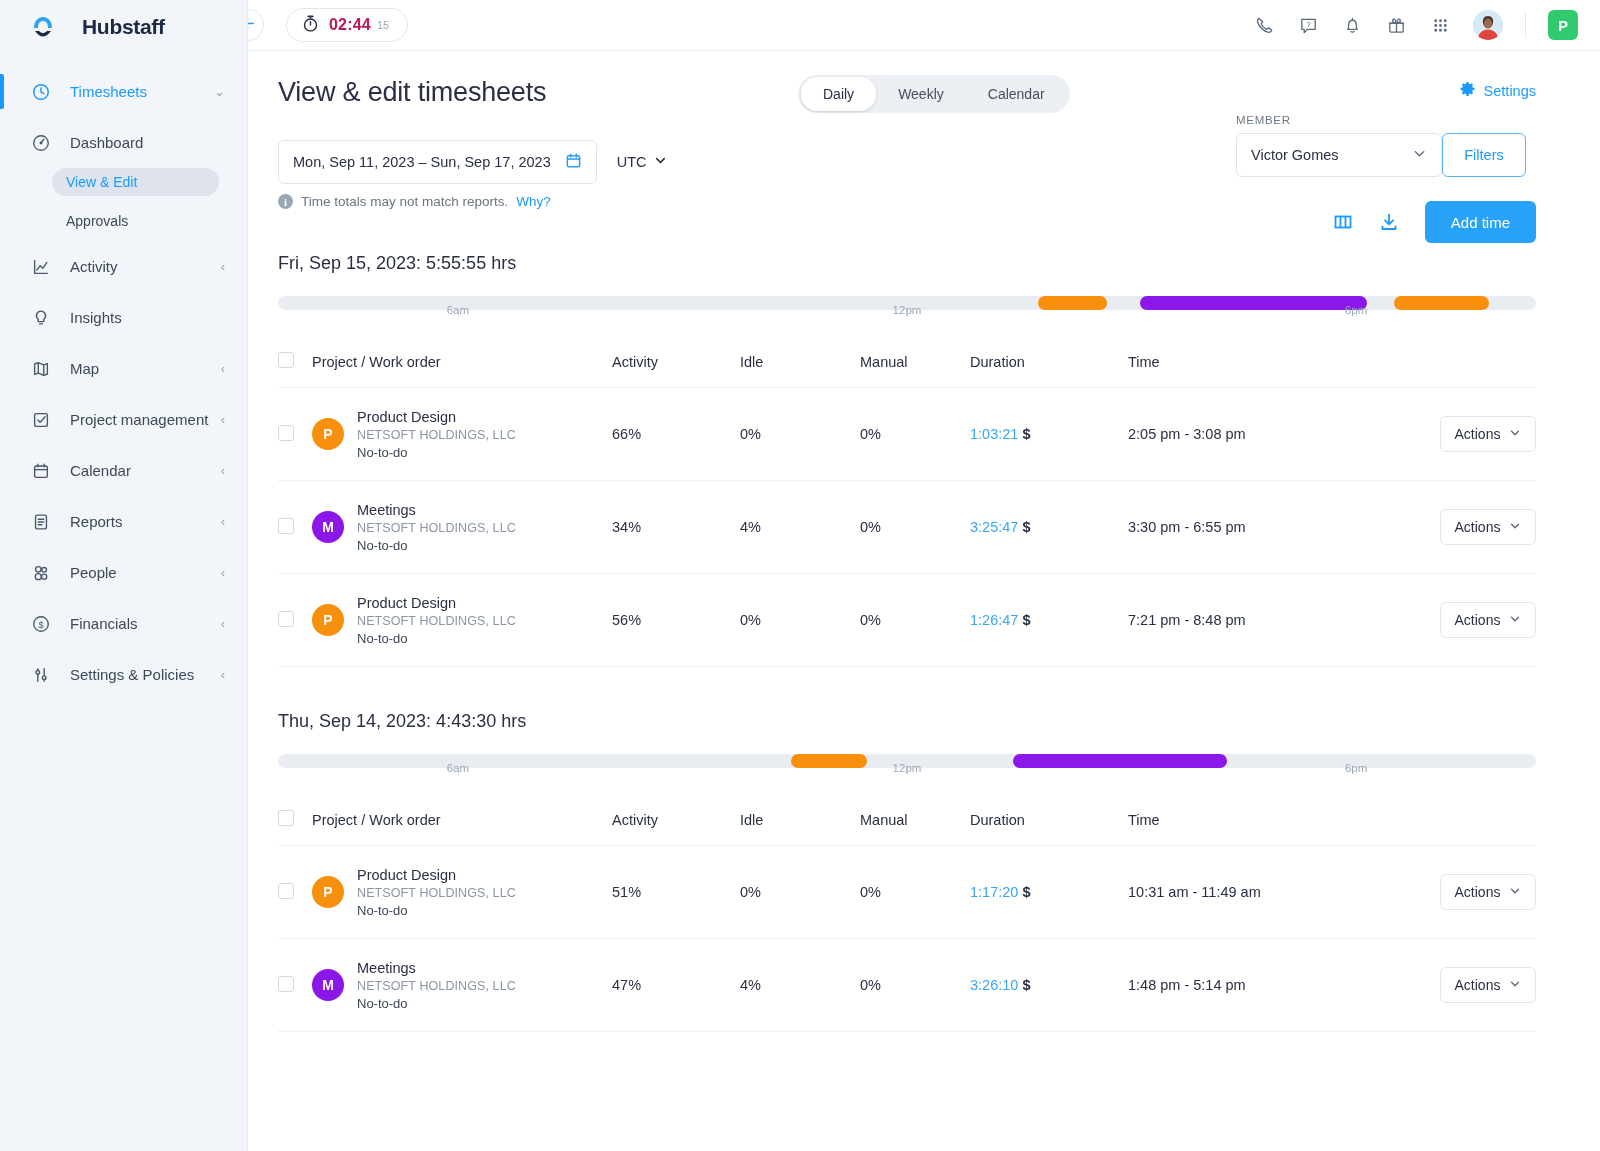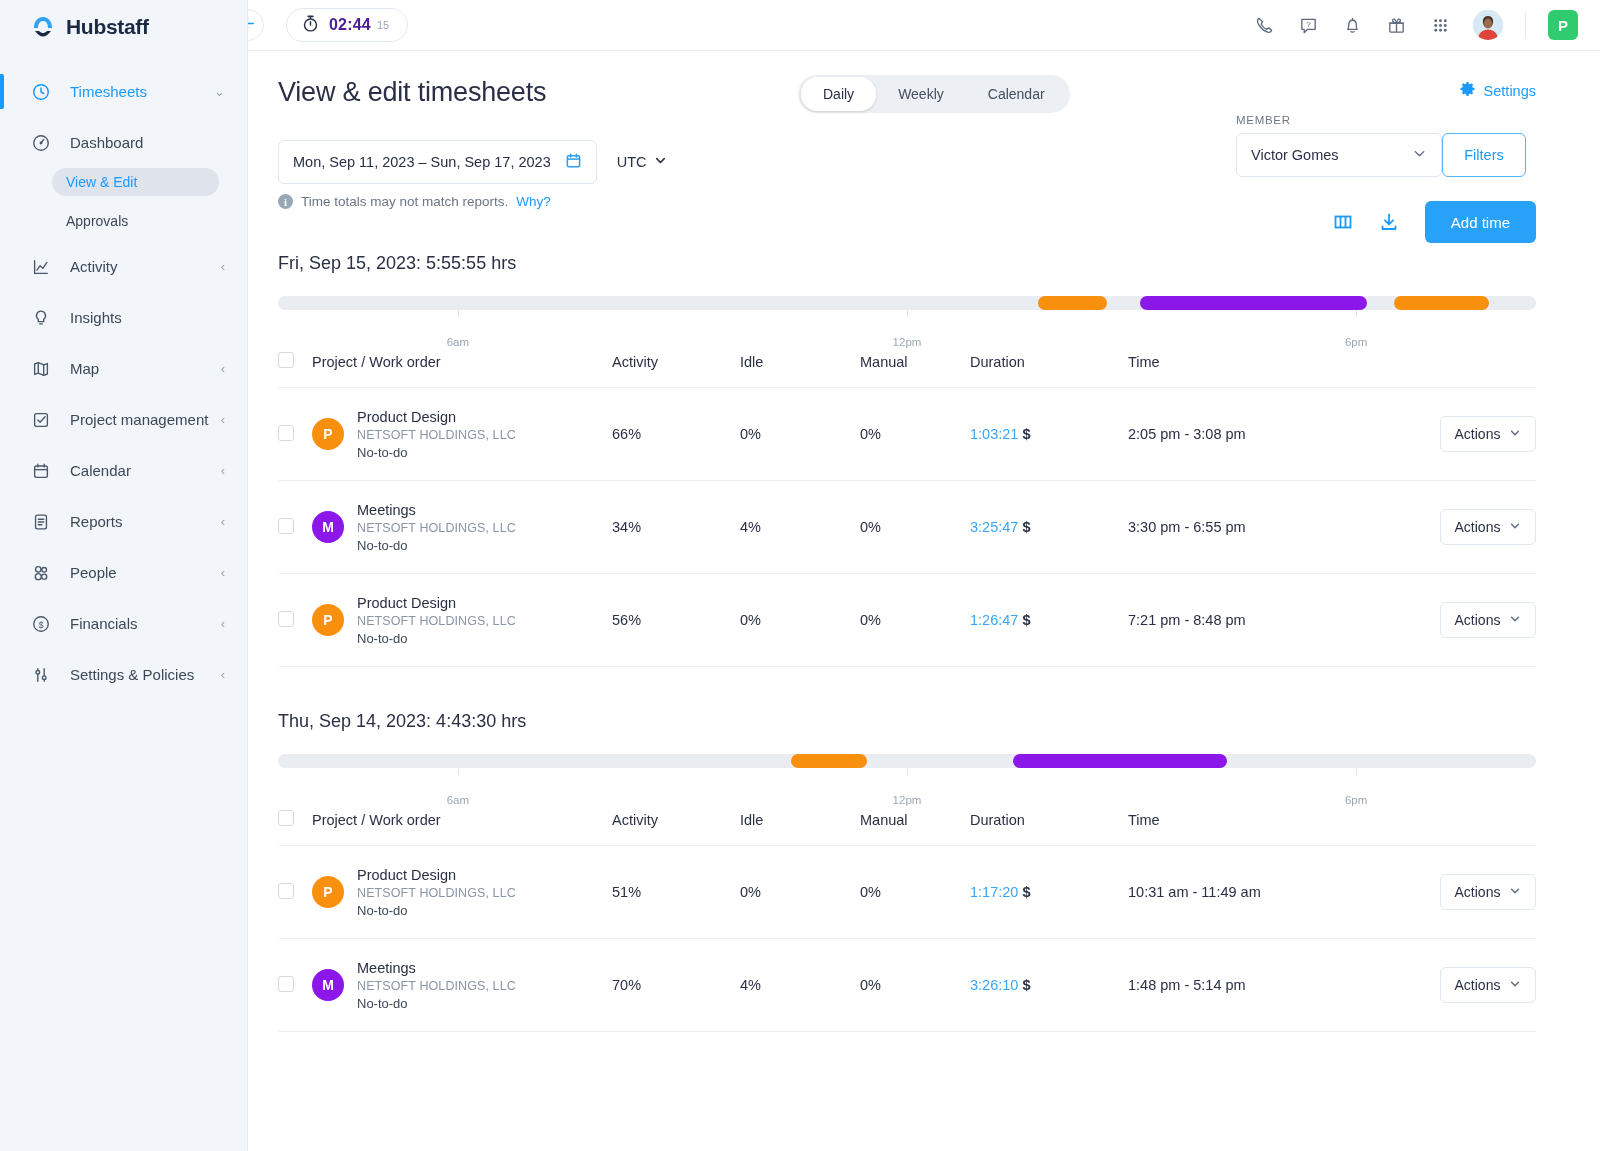--- a/index.html
+++ b/index.html
@@ -13,21 +13,21 @@
   .app { display: flex; width: 1600px; height: 1151px; }
 
   
   .sidebar {
     width: 248px; min-width: 248px; height: 1151px;
     background: #f2f6fa;
     border-right: 1px solid #e4eaf0;
     padding-top: 0;
     position: relative;
   }
-  .brand { display: flex; align-items: center; gap: 10px; padding: 14px 0 18px 30px; }
+  .brand { display: flex; align-items: center; gap: 26px; padding: 14px 0 18px 30px; }
   .brand-logo { width: 26px; height: 26px; }
   .brand-text { font-size: 21px; font-weight: bold; color: #1b2942; letter-spacing: -0.3px; }
 
   .nav { padding-top: 8px; }
   .nav-item {
     display: flex; align-items: center;
     height: 51px; padding-left: 30px; padding-right: 22px;
     font-size: 15px; color: #3c4858; cursor: pointer;
     position: relative;
   }
@@ -61,21 +61,21 @@
     background: #fff; border: 1px solid #e4eaf0;
     display: flex; align-items: center; justify-content: center;
     color: #1a9afe; font-size: 15px; cursor: pointer; z-index: 5;
   }
   .timer-pill {
     margin-left: 38px;
     height: 34px; border: 1px solid #e2e8ef; border-radius: 18px;
     display: flex; align-items: center; gap: 9px; padding: 0 18px 0 14px;
     cursor: pointer; background: #fff;
   }
-  .timer-val { font-size: 16px; font-weight: bold; color: #4c1d95; letter-spacing: 0.2px; }
+  .timer-val { font-size: 16px; font-weight: bold; color: #be185d; letter-spacing: 0.2px; }
   .timer-sec { font-size: 11px; color: #9aa7b6; margin-left: -3px; }
 
   .top-icons { margin-left: auto; display: flex; align-items: center; gap: 22px; }
   .top-icons .ti { width: 22px; height: 22px; display: flex; align-items: center; justify-content: center; color: #5d6b7e; cursor: pointer; }
   .avatar {
     width: 30px; height: 30px; border-radius: 50%;
     background: #cfe2f2; overflow: hidden; cursor: pointer; position: relative;
   }
   .topdiv { width: 1px; height: 26px; background: #e4eaf0; }
   .p-badge {
@@ -143,21 +143,21 @@
     font-family: "Liberation Sans", sans-serif;
   }
 
   
   .day { margin-top: 44px; }
   .day-title { font-size: 18px; color: #2a2f45; font-weight: normal; }
   .track-wrap { margin-top: 22px; position: relative; height: 46px; }
   .track { position: relative; height: 14px; background: #e9ecf1; border-radius: 7px; }
   .seg-bar { position: absolute; top: 0; height: 14px; border-radius: 7px; }
   .tick { position: absolute; top: 14px; width: 1px; height: 7px; background: #dfe3e9; }
-  .tick-lab { position: absolute; top: 40px; font-size: 11.5px; color: #9aa7b6; transform: translateX(-50%); white-space: nowrap; }
+  .tick-lab { position: absolute; top: 8px; font-size: 11.5px; color: #9aa7b6; transform: translateX(-50%); white-space: nowrap; }
 
   table.ts { width: 100%; border-collapse: collapse; margin-top: 10px; }
   table.ts th {
     font-size: 14.5px; font-weight: normal; color: #2a2f45; text-align: left;
     padding: 0 0 16px 0; border-bottom: 1px solid #eceff3;
   }
   table.ts td { padding: 0; border-bottom: 1px solid #eceff3; height: 93px; vertical-align: middle; font-size: 14.5px; color: #2a2f45; }
   .c-check { width: 34px; }
   .c-proj  { width: 300px; }
   .c-act   { width: 128px; }
@@ -679,21 +679,21 @@
       <td class="c-proj">
         <div class="proj-cell">
           <div class="av" style="background:#8b17e8">M</div>
           <div class="proj-lines">
             <div class="proj-name">Meetings</div>
             <div class="proj-org">NETSOFT HOLDINGS, LLC</div>
             <div class="proj-todo">No-to-do</div>
           </div>
         </div>
       </td>
-      <td class="c-act">70%</td>
+      <td class="c-act">47%</td>
       <td class="c-idle">4%</td>
       <td class="c-man">0%</td>
       <td class="c-dur"><span class="dur">3:26:10</span><span class="dollar">$</span></td>
       <td class="c-time">1:48 pm - 5:14 pm</td>
       <td class="c-act2">
         <div class="actions-btn">
                       <span>Actions</span>
                       <span class="chev-sm"><svg viewBox="0 0 14 14" width="12" height="12" fill="none" stroke="#5d6b7e" stroke-width="1.6" stroke-linecap="round" stroke-linejoin="round">
                           <path d="M3 5 L7 9 L11 5"></path>
                         </svg></span>

